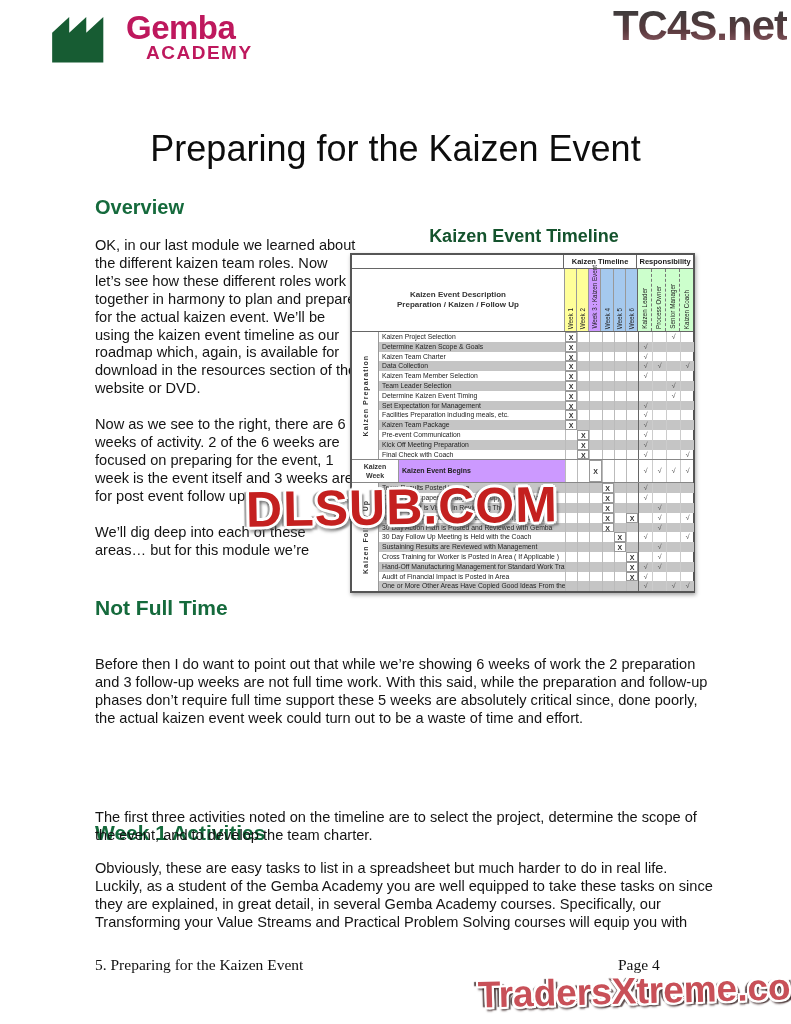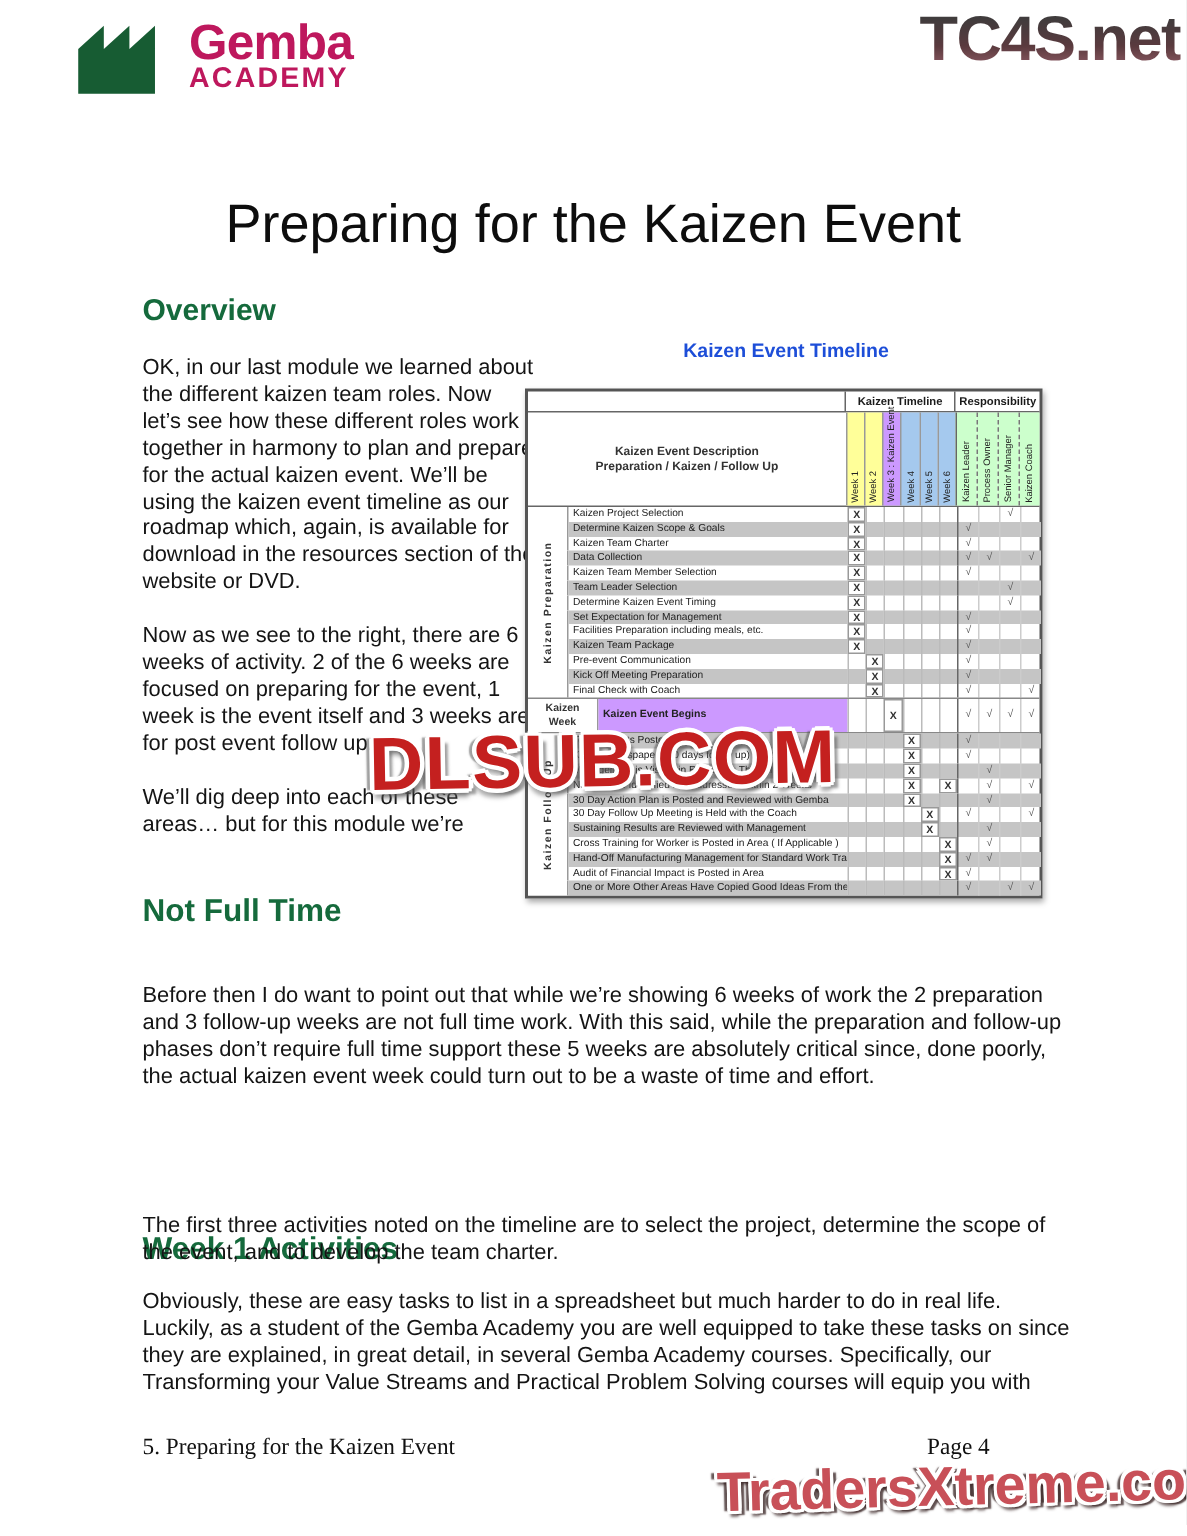--- a/index.html
+++ b/index.html
@@ -4,21 +4,21 @@
 <style>
   html,body{margin:0;padding:0;background:#e8e8e8;}
   .page{position:relative;width:791px;height:1024px;background:#ffffff;margin:0 auto;overflow:hidden;
         font-family:"Liberation Sans",sans-serif;color:#1a1a1a;}
 
   
   .logo{position:absolute;left:46px;top:10px;display:flex;align-items:center;}
   .logo svg{display:block;}
   .logo-text{margin-left:8px;color:#be185d;}
   .logo-name{font-size:33px;font-weight:bold;line-height:30px;letter-spacing:-0.5px;}
-  .logo-sub{font-size:19px;font-weight:bold;letter-spacing:1.5px;line-height:19px;}
+  .logo-sub{font-size:19px;font-weight:bold;letter-spacing:1.5px;line-height:19px;margin-left:20px;}
 
   .wm-top{position:absolute;top:2px;right:4px;font-size:42px;font-weight:900;letter-spacing:-1px;
           background:linear-gradient(180deg,#3c3c3c 15%,#5a3a3e 60%,#96606a 95%);
           -webkit-background-clip:text;background-clip:text;color:transparent;
           font-family:"Liberation Sans",sans-serif;}
 
   
   .doc-title{position:absolute;left:0;top:128px;width:100%;text-align:center;
              font-size:36px;font-weight:400;letter-spacing:0;color:#0d0d0d;}
   .h-green{position:absolute;font-size:20px;font-weight:bold;color:#156a3c;}
@@ -37,21 +37,21 @@
                       -2px -2px 0 #fff,2px 2px 0 #fff,-2px 2px 0 #fff,2px -2px 0 #fff,
                       -5px 0 1px rgba(80,80,80,.55),5px 4px 2px rgba(80,80,80,.55),0 6px 3px rgba(90,90,90,.5);}
   .wm-bottom{position:absolute;left:478px;top:970px;font-size:37px;font-weight:900;letter-spacing:0;
           color:#c85058;transform:rotate(-1.5deg);
           text-shadow:-2px 0 0 #fff,2px 0 0 #fff,0 -2px 0 #fff,0 2px 0 #fff,
                       -2px -2px 0 #fff,2px 2px 0 #fff,-2px 2px 0 #fff,2px -2px 0 #fff,
                       -4px 0 1px rgba(60,40,40,.8),4px 3px 1px rgba(60,40,40,.8),0 4px 2px rgba(60,40,40,.7);}
 
   
   .tl-wrap{position:absolute;left:350px;top:226px;width:348px;}
-  .tl-title{font-size:13px;font-weight:bold;text-align:center;color:#1d4ed8;margin-bottom:18px;}
+  .tl-title{font-size:18px;font-weight:bold;text-align:center;color:#14532d;margin-bottom:6px;}
   .ttable{width:341px;border:2px solid #555;box-shadow:1px 2px 4px rgba(0,0,0,.35);background:#fff;}
   .band1{display:flex;height:13px;border-bottom:1px solid #666;font-size:7.5px;font-weight:bold;line-height:13px;}
   .band1 .b1-desc{width:212px;}
   .band1 .b1-weeks{width:73px;text-align:center;border-left:1px solid #666;}
   .band1 .b1-resp{width:56px;text-align:center;border-left:1px solid #666;}
   .band2{display:flex;height:62px;border-bottom:1px solid #666;}
   .b2-desc{width:212px;display:flex;flex-direction:column;justify-content:center;text-align:center;
            font-size:8px;font-weight:bold;color:#333;line-height:10px;}
   .wcell,.rcell{display:flex;align-items:flex-end;justify-content:center;padding-bottom:2px;box-sizing:border-box;}
   .wcell{width:12.2px;border-left:1px solid #999;}

